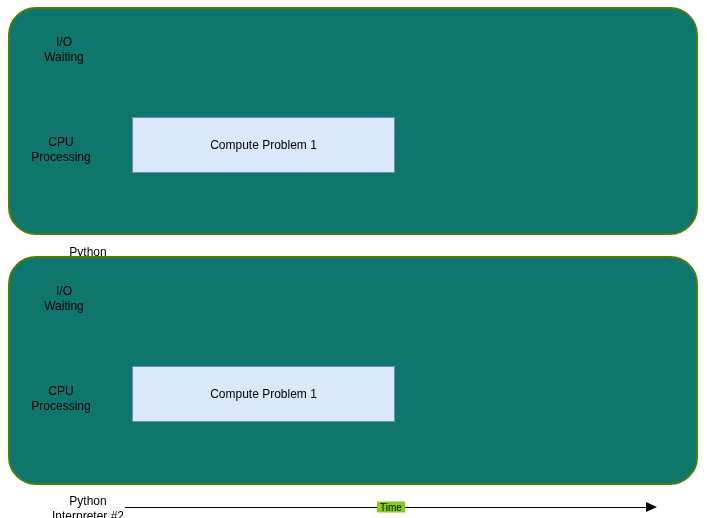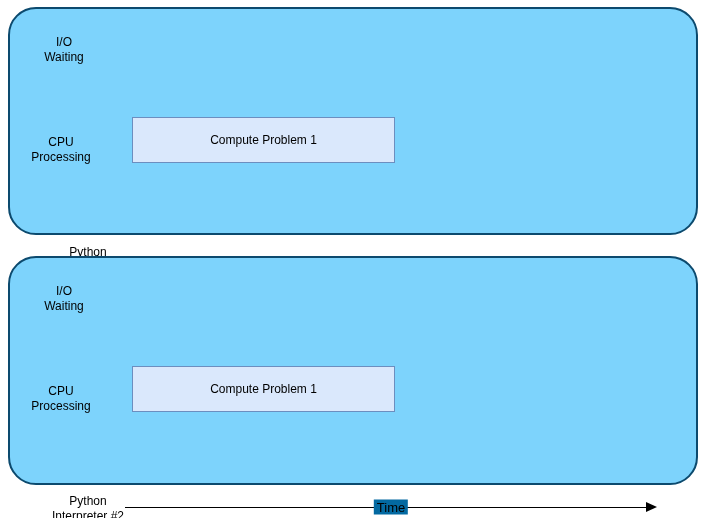--- a/index.html
+++ b/index.html
@@ -13,44 +13,44 @@
     width: 707px;
     height: 518px;
     background: #ffffff;
     overflow: hidden;
   }
   .panel {
     position: absolute;
     left: 8px;
     width: 690px;
     height: 228px;
-    border: 2px solid #0c4a6e;
+    border: 2px solid #4d7c0f;
     border-radius: 28px;
-    background: #7dd3fc;
+    background: #0f766e;
     box-sizing: border-box;
   }
   .panel-1 { top: 7px; }
   .panel-2 { top: 256px; height: 229px; }
   .row-label {
     position: absolute;
     color: #000000;
     font-size: 12px;
     line-height: 15px;
     text-align: center;
     white-space: pre-line;
   }
   .io-label   { left: 9px;  top: 26px;  width: 90px; }
   .cpu-label  { left: 1px; top: 126px; width: 100px; }
   .caption-label { left: 13px; top: 191px; width: 130px; margin-top: 45px; }
   .task-box {
     position: absolute;
     left: 122px;
     top: 108px;
     width: 263px;
-    height: 46px;
+    height: 56px;
     background: #dae8fc;
     border: 1px solid #6c8ebf;
     box-sizing: border-box;
     display: flex;
     align-items: center;
     justify-content: center;
     font-size: 12px;
     color: #000000;
     text-align: center;
   }
@@ -76,23 +76,23 @@
     height: 0;
     border-left: 11px solid #000000;
     border-top: 5.5px solid transparent;
     border-bottom: 5.5px solid transparent;
   }
   .time-label {
     position: absolute;
     left: 50%;
     top: 9px;
     transform: translate(-50%, -50%);
-    background: #0369a1;
+    background: #84cc16;
     padding: 0 3px;
-    font-size: 13px;
+    font-size: 10px;
     color: #000000;
   }
 </style>
 </head>
 <body>
 
 <div class="canvas">
 
   <div class="panel panel-1">
     <div class="row-label io-label">I/O

